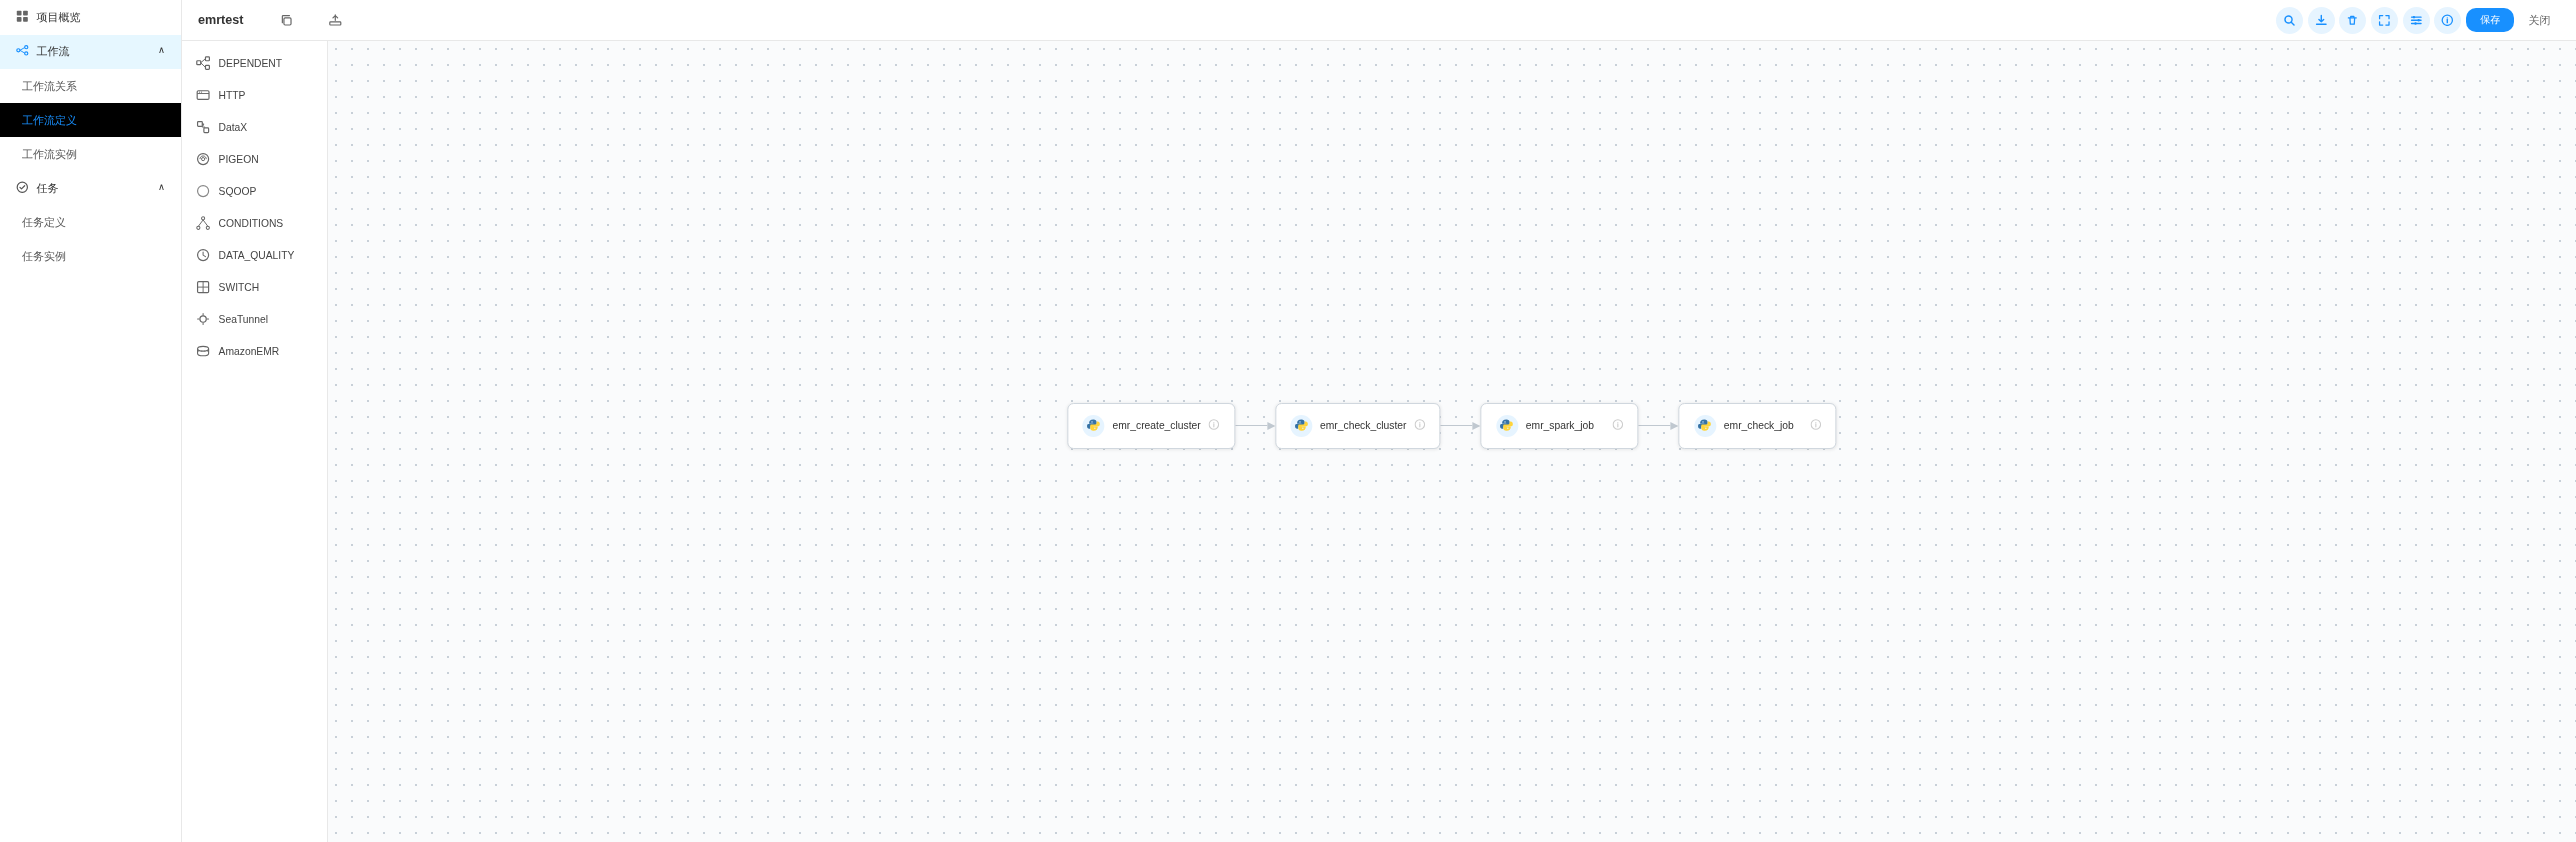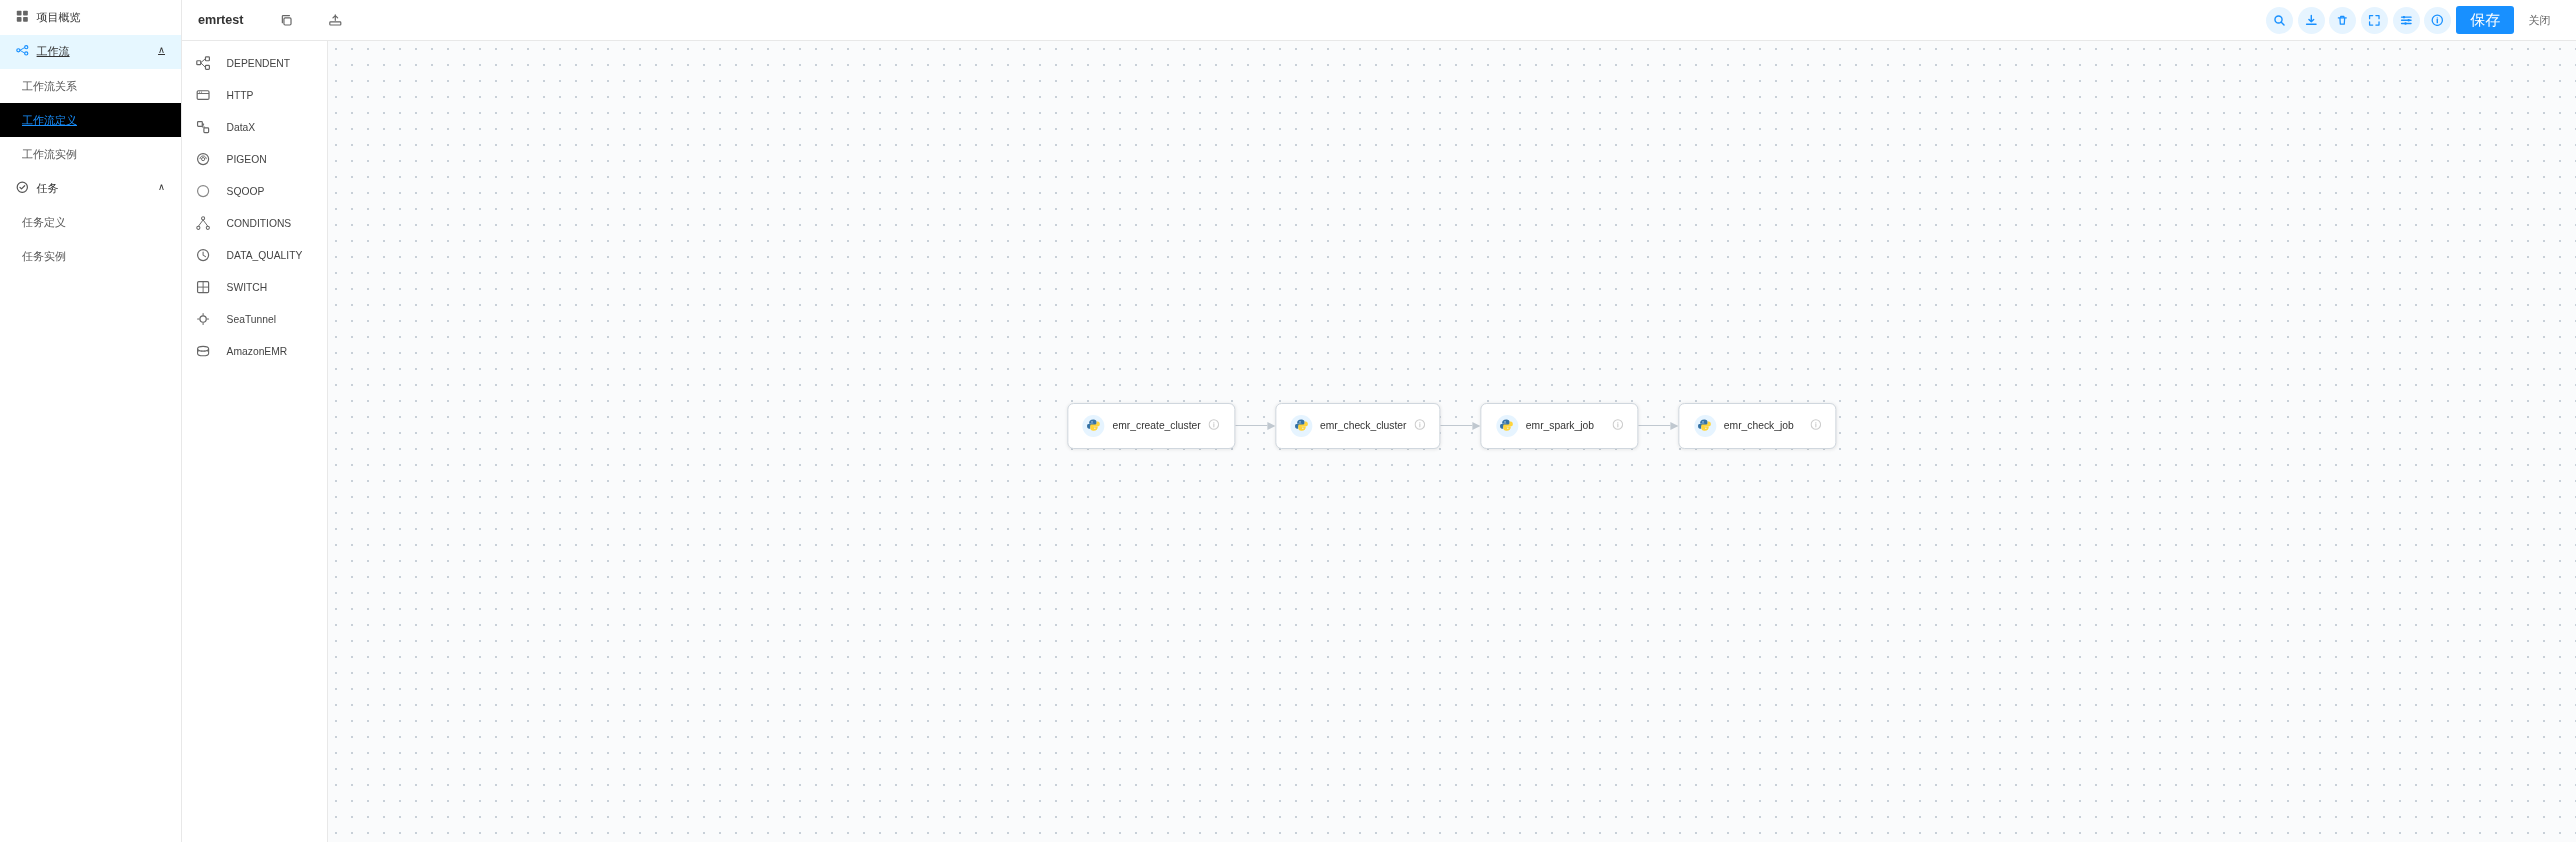--- a/index.html
+++ b/index.html
@@ -16,21 +16,21 @@
     }
     .sidebar-item {
       display: flex;
       align-items: flex-start;
       padding: 9.5px 16px;
       cursor: pointer;
       font-size: 11px;
       color: #333;
       gap: 8px;
     }
-    .sidebar-item.active { background: #e6f7ff; color: #1890ff; text-decoration: underline; }
+    .sidebar-item.active { background: #e6f7ff; color: #1890ff; }
     .sidebar-item.section-header { font-weight: 500; color: #333; }
     .sidebar-item.sub-item { padding-left: 22px; color: #555; font-size: 11px; }
     .sidebar-item.sub-item.active { color: #1890ff; background: #000000; }
     .sidebar-icon { font-size: 12.6px; color: inherit; }
     .chevron { margin-left: auto; font-size: 9.5px; }
 
     
     .main {
       flex: 1;
       display: flex;
@@ -86,22 +86,22 @@
       display: flex;
       align-items: center;
       justify-content: center;
       font-size: 12px;
     }
     .btn-save {
       padding: 4.7px 14.2px;
       background: #1890ff;
       color: #fff;
       border: none;
-      border-radius: 3px;
-      font-size: 15px;
+      border-radius: 10px;
+      font-size: 10px;
       cursor: pointer;
       font-weight: 500;
     }
     .btn-close {
       padding: 4.7px 9.5px;
       background: none;
       color: #666;
       border: none;
       font-size: 11px;
       cursor: pointer;
@@ -123,21 +123,21 @@
       flex-shrink: 0;
       padding: 6.3px 0;
     }
     .task-item {
       display: flex;
       align-items: center;
       padding: 8px 12.6px;
       cursor: grab;
       font-size: 10.3px;
       color: #444;
-      gap: 16px;
+      gap: 8px;
     }
     .task-icon {
       width: 16px;
       height: 16px;
       display: flex;
       align-items: center;
       justify-content: center;
       flex-shrink: 0;
     }
 

